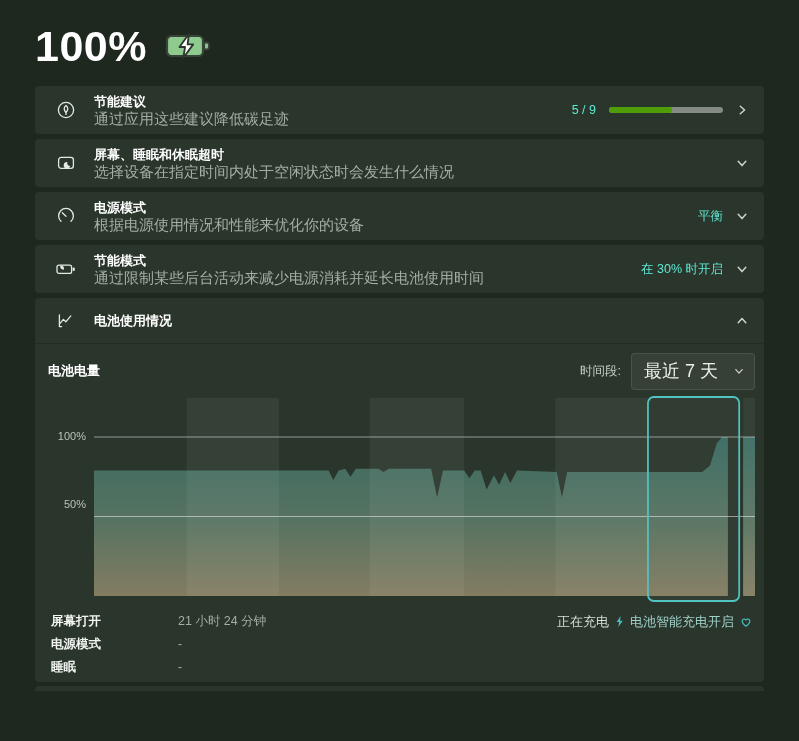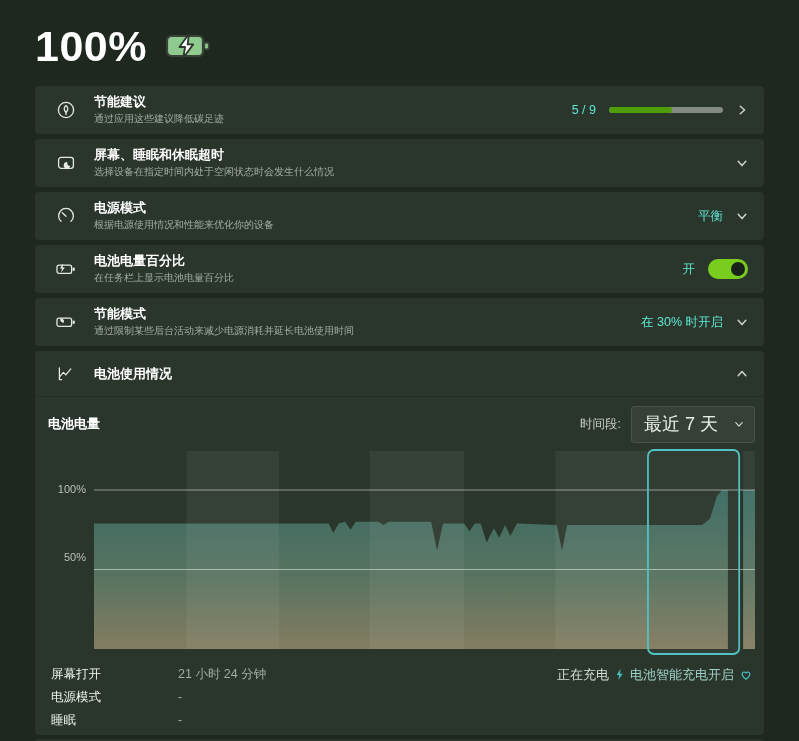--- a/index.html
+++ b/index.html
@@ -22,21 +22,21 @@
   .pct{font-size:43px;font-weight:600;letter-spacing:.5px;line-height:1}
   .big-batt{margin-left:18px;margin-top:4px}
 
   
   .card{background:var(--card-bg,#2a352b);border-radius:4px;margin-bottom:5px}
   .row{display:flex;align-items:center;height:48px;padding:0 16px 0 19px}
   .row-icon{width:24px;display:flex;align-items:center;justify-content:center;margin-right:16px;flex:0 0 24px}
   .row-icon svg{stroke:#e4e9e4;fill:none;stroke-width:1.3;stroke-linecap:round;stroke-linejoin:round}
   .row-text{flex:1;min-width:0}
   .row-title{font-size:13px;font-weight:700;line-height:16px}
-  .row-sub{font-size:10px;color:var(--text-secondary,#a3aea3);line-height:14px;margin-top:2px}
+  .row-sub{font-size:15px;color:var(--text-secondary,#a3aea3);line-height:14px;margin-top:2px}
   .row-right{display:flex;align-items:center;gap:13px;font-size:12.5px;color:#5eead4;white-space:nowrap}
   .chev svg{stroke:#ccd3cc;fill:none;stroke-width:1.5;stroke-linecap:round;stroke-linejoin:round;display:block}
 
   .progress{width:114px;height:6px;border-radius:3px;background:#848a84;overflow:hidden}
   .progress-fill{height:100%;border-radius:3px;background:var(--progress-green,#4f9e08)}
 
   .toggle{width:40px;height:20px;border-radius:10px;background:var(--toggle-green,#78cd1e);position:relative;cursor:pointer}
   .toggle .knob{position:absolute;right:3px;top:3px;width:14px;height:14px;border-radius:50%;background:#18221a}
 
   
@@ -52,21 +52,21 @@
     padding:5px 10px 6px 12px;font-family:inherit;cursor:pointer}
 
   .chart-wrap{position:relative;margin-top:9px;padding-left:46px;height:210px}
   .chart-wrap svg{width:100%;height:210px;display:block}
   .ylabel{position:absolute;left:0;width:38px;text-align:right;font-size:11px;color:#b9c2b9}
   .y100{top:36px}
   .y50{top:104px}
 
   .stats{display:flex;margin-top:9px;padding:0 3px 0 3px;align-items:flex-start}
   .stats-left{display:grid;grid-template-columns:127px auto;row-gap:6px;font-size:12.5px;line-height:17px}
-  .stat-label{font-weight:400;color:#f2f5f2}
+  .stat-label{font-weight:700;color:#f2f5f2}
   .stat-value{color:var(--text-secondary,#a3aea3)}
   .stats-right{margin-left:auto;display:flex;flex-direction:row;gap:6px;font-size:13px;line-height:17px}
   .status-line{display:flex;align-items:center;gap:6px;justify-content:flex-end}
   .status-charging{color:var(--status-text,#d5dfd5)}
   .status-smart{color:var(--smart-text,#9fd0c9)}
 
   .next-strip{height:5px;background:var(--card-bg,#2a352b);border-radius:4px 4px 0 0;margin-top:-1px}
 </style>
 </head>
 <body>
@@ -143,39 +143,20 @@
     <div class="row-right">
       <span>平衡</span>
       <span class="chev">
         <svg width="12" height="12" viewBox="0 0 12 12">
             <path d="M2.2 4.3 L6 8.6 L9.8 4.3"></path>
           </svg>
       </span>
     </div>
   </div>
 
-  <div class="card row">
-    <span class="row-icon">
-      <svg width="22" height="20" viewBox="0 0 22 20">
-        <rect x="2" y="6.2" width="14.6" height="8.2" rx="2"></rect>
-        <rect x="17.6" y="8.6" width="2.2" height="3.4" rx="1" fill="#e4e9e4" stroke="none"></rect>
-        <path d="M8 4.6 L4.9 9.4 H7 L6.2 13.6 L9.8 8.6 H7.7 Z" fill="#e4e9e4" stroke="none"></path>
-      </svg>
-    </span>
-    <div class="row-text">
-      <div class="row-title">电池电量百分比</div>
-      <div class="row-sub">在任务栏上显示电池电量百分比</div>
-    </div>
-    <div class="row-right">
-      <span>开</span>
-      <div class="toggle">
-        <div class="knob"></div>
-      </div>
-    </div>
-  </div>
 
   <div class="card row">
     <span class="row-icon">
       <svg width="22" height="20" viewBox="0 0 22 20">
         <rect x="2" y="6.2" width="14.6" height="8.2" rx="2"></rect>
         <rect x="17.6" y="8.6" width="2.2" height="3.4" rx="1" fill="#e4e9e4" stroke="none"></rect>
         <path d="M5.2 6.6 C8 6.4 9.3 8 9 10.6 C6.3 10.9 4.9 9.3 5.2 6.6 Z" fill="#e4e9e4" stroke="none"></path>
       </svg>
     </span>
     <div class="row-text">

